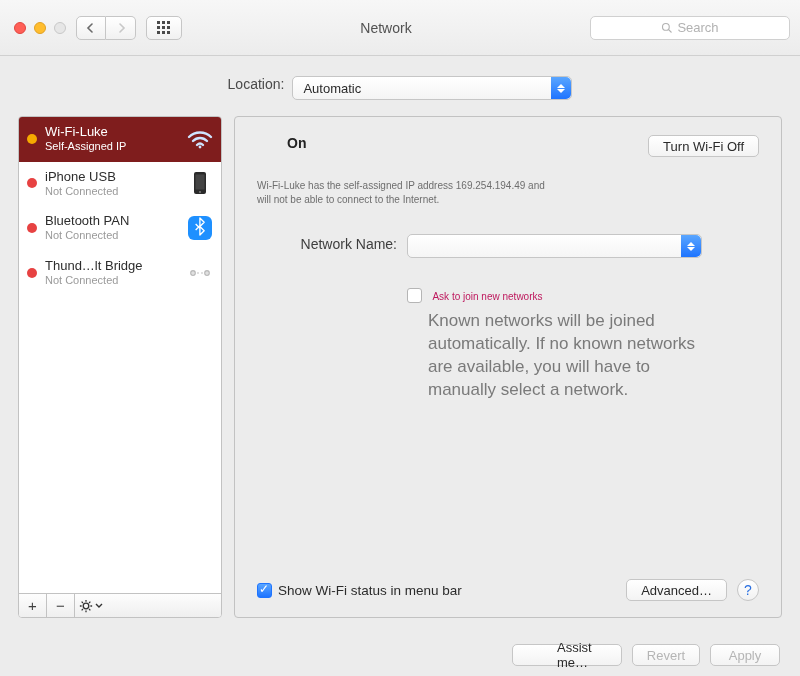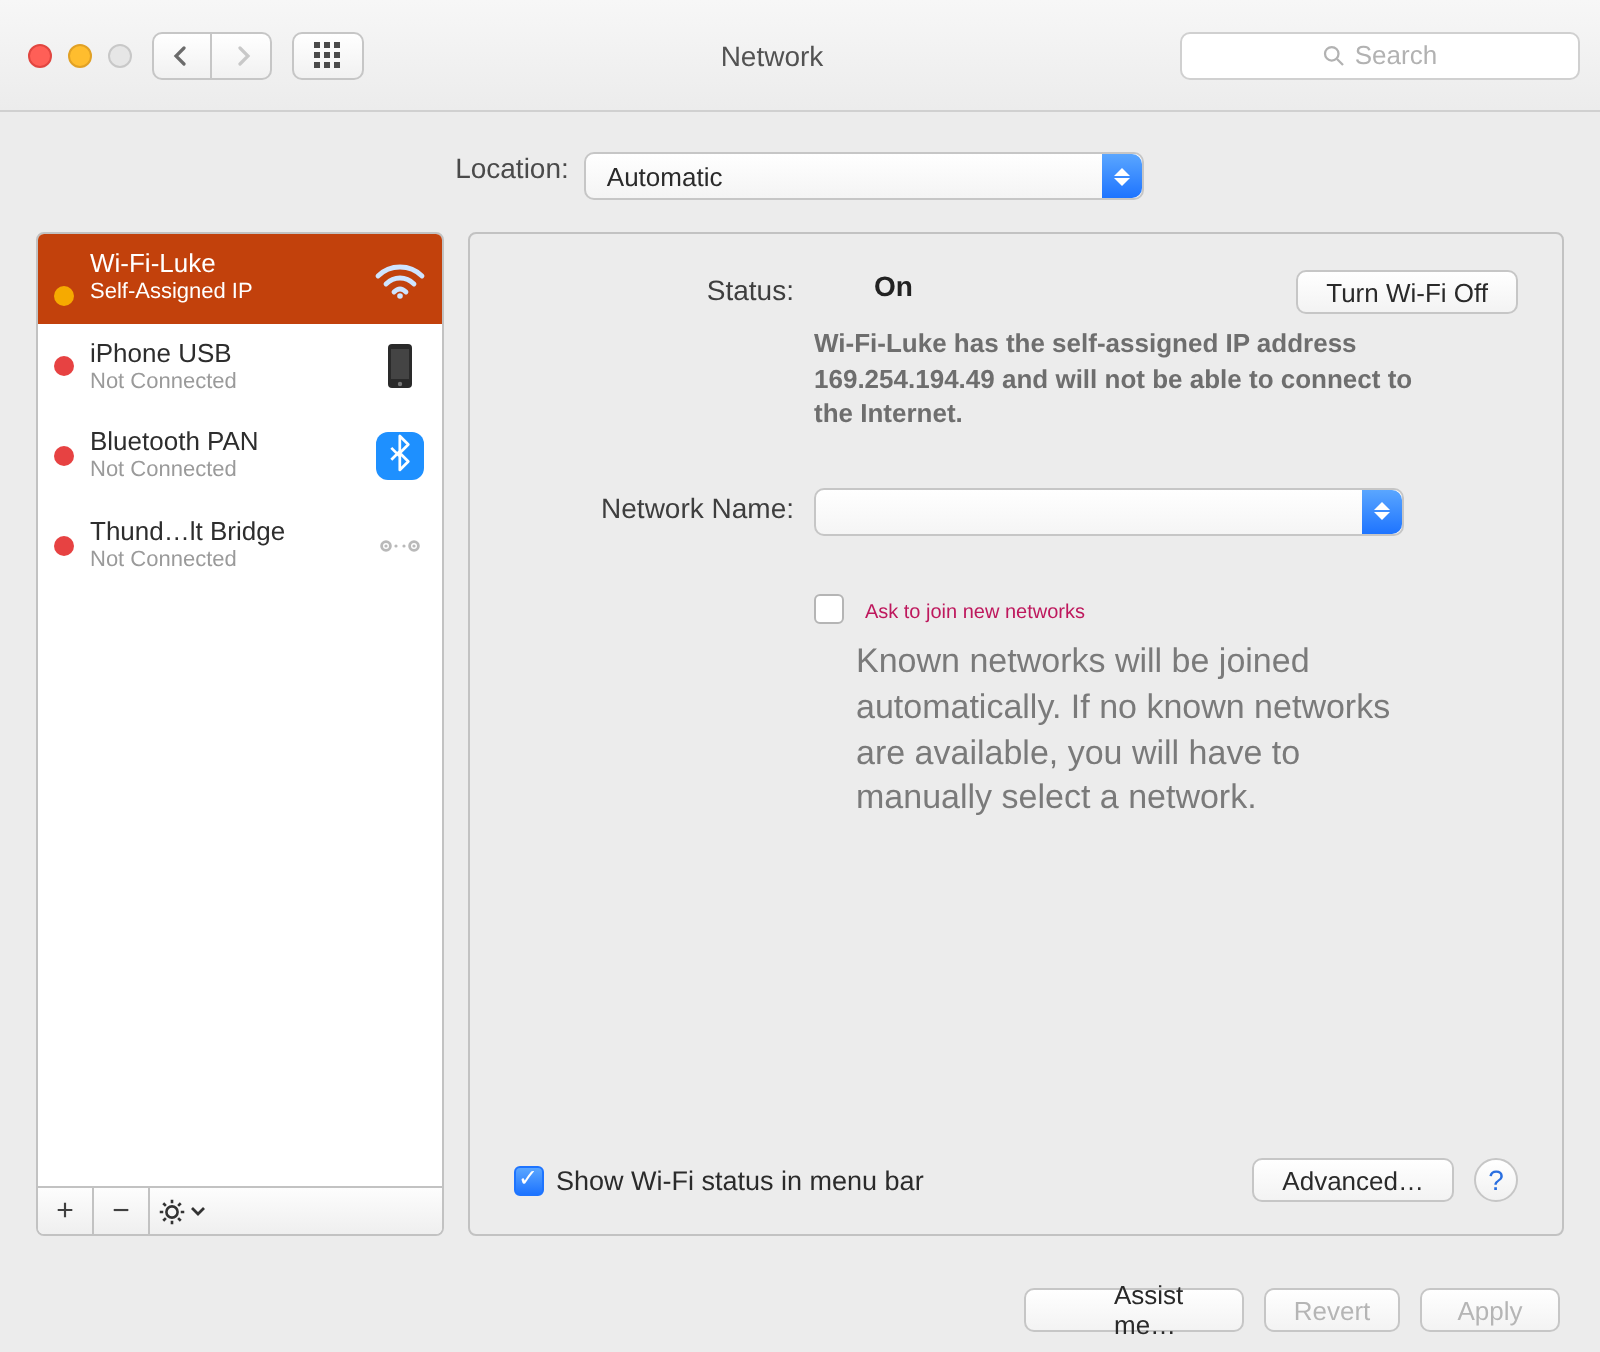--- a/index.html
+++ b/index.html
@@ -66,21 +66,21 @@
     display:flex; align-items:center; gap:8px; padding:8px 8px;
     border-bottom:1px solid rgba(0,0,0,0);
   }
   .svc .dot{width:10px;height:10px;border-radius:50%;}
   .dot.orange{background:#f6aa00;}
   .dot.red{background:#e74242;}
   .svc .txt{flex:1; line-height:1.15;}
   .svc .name{font-size:13px;}
   .svc .sub{font-size:11px;}
   .svc .ic{width:26px;height:26px;display:flex;align-items:center;justify-content:center;}
-  .svc.selected{ background:#c2410c;align-items:flex-end; }
+  .svc.selected{ background:#7f1d1d; }
   .svc.selected .name,.svc.selected .sub{color:#ffffff;}
   .svc:not(.selected) .name{color:#2d2d2d;}
   .svc:not(.selected) .sub{color:#9a9a9a;}
 
   .sb-footer{
     height:24px; border-top:1px solid #c2c2c2; display:flex; align-items:stretch;
     background:linear-gradient(#fdfdfd,#efefef);
   }
   .sb-footer .fbtn{
     width:28px; border-right:1px solid #c2c2c2; display:flex; align-items:center; justify-content:center;
@@ -97,21 +97,21 @@
   .lbl{width:140px; text-align:right; font-size:14px; color:#3e3e3e; padding-top:2px;}
   .val{flex:1;}
   .status-line{display:flex; align-items:flex-start; gap:14px;margin-left:30px;}
   .status-on{font-weight:600; font-size:14px; color:#222;}
   .pushbtn{
     height:22px; padding:0 14px; border:1px solid #c6c6c6; border-radius:5px;
     background:linear-gradient(#ffffff,#f3f3f3); font-size:13px; color:#2a2a2a;
     display:inline-flex; align-items:center; justify-content:center;
   }
   .pushbtn.disabled{color:#b5b5b5;}
-  .status-desc{font-size:13px; color:#6e6e6e; margin-top:6px; max-width:300px; line-height:1.35;font-weight:bold;}
+  .status-desc{font-size:10px; color:#6e6e6e; margin-top:22px; max-width:300px; line-height:1.35;}
 
   .netname-pop{
     width:295px; height:24px; border:1px solid #c6c6c6; border-radius:5px;
     background:linear-gradient(#ffffff,#f5f5f5); position:relative;
   }
   .netname-pop .caps{position:absolute; right:0; top:0; bottom:0; width:20px; border-radius:0 5px 5px 0;
     background:linear-gradient(#5aa6ff,#1e74ff); display:flex; flex-direction:column;
     align-items:center; justify-content:center;}
 
   .ask-row{margin-top:28px;}
@@ -296,21 +296,20 @@
         <svg viewBox="0 0 8 6" width="8" height="6">
             <path d="M1 1l3 3 3-3" stroke="#333" stroke-width="1.4" fill="none"></path>
           </svg>
       </div>
     </div>
   </div>
 
   <div class="detail">
 
     <div class="row">
-      <div class="lbl">Status:</div>
       <div class="val">
         <div class="status-line">
           <span class="status-on">On</span>
           <span style="flex:1"></span>
           <div class="pushbtn">
               <span>Turn Wi-Fi Off</span>
             </div>
         </div>
         <div class="status-desc">Wi-Fi-Luke has the self-assigned IP address 169.254.194.49 and will not be able to connect to the Internet.</div>
       </div>

